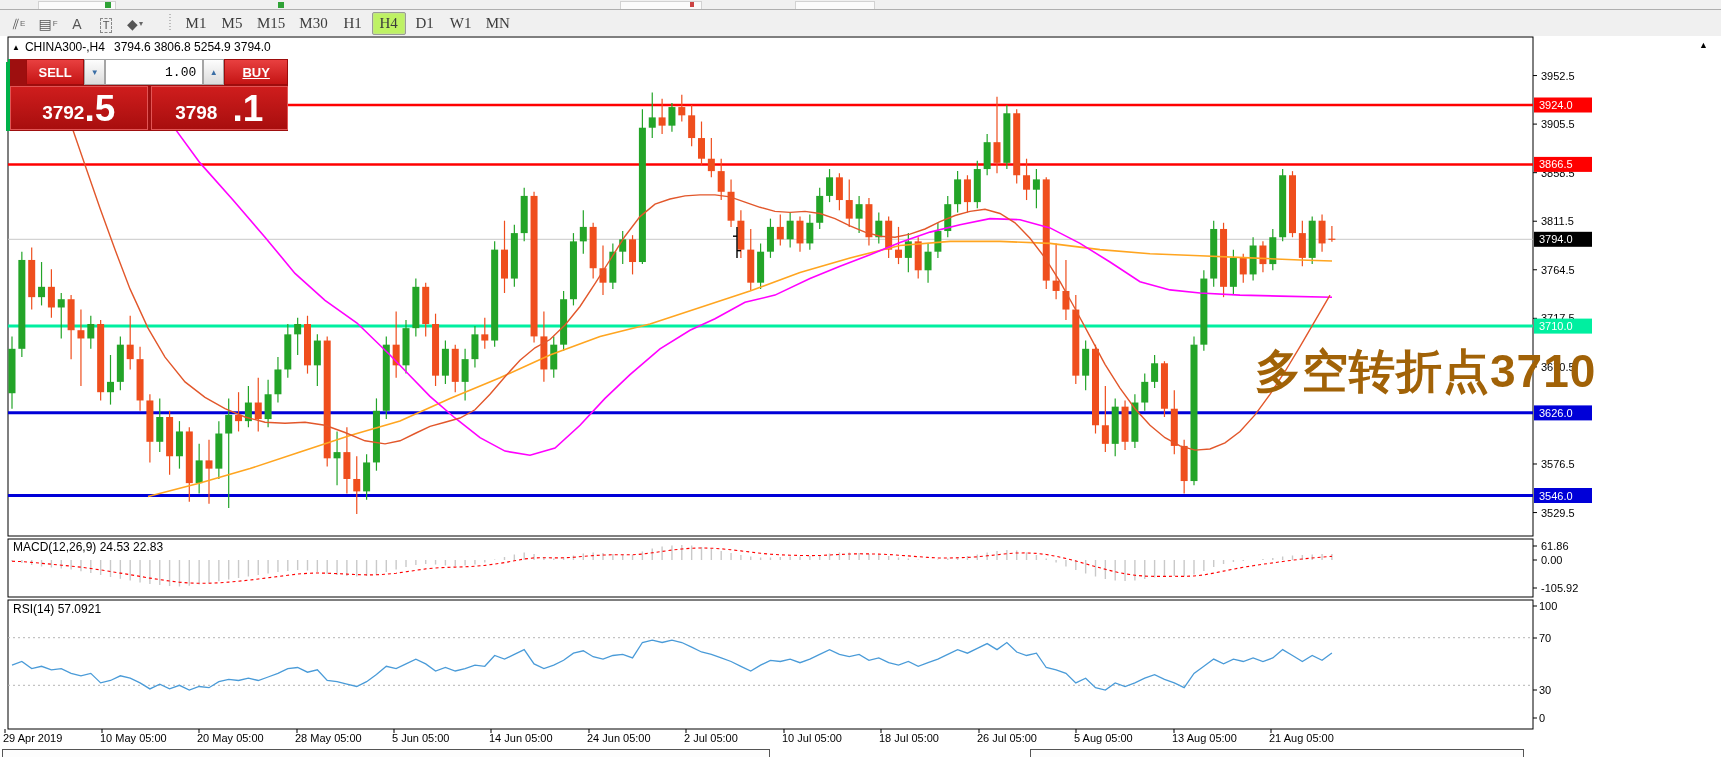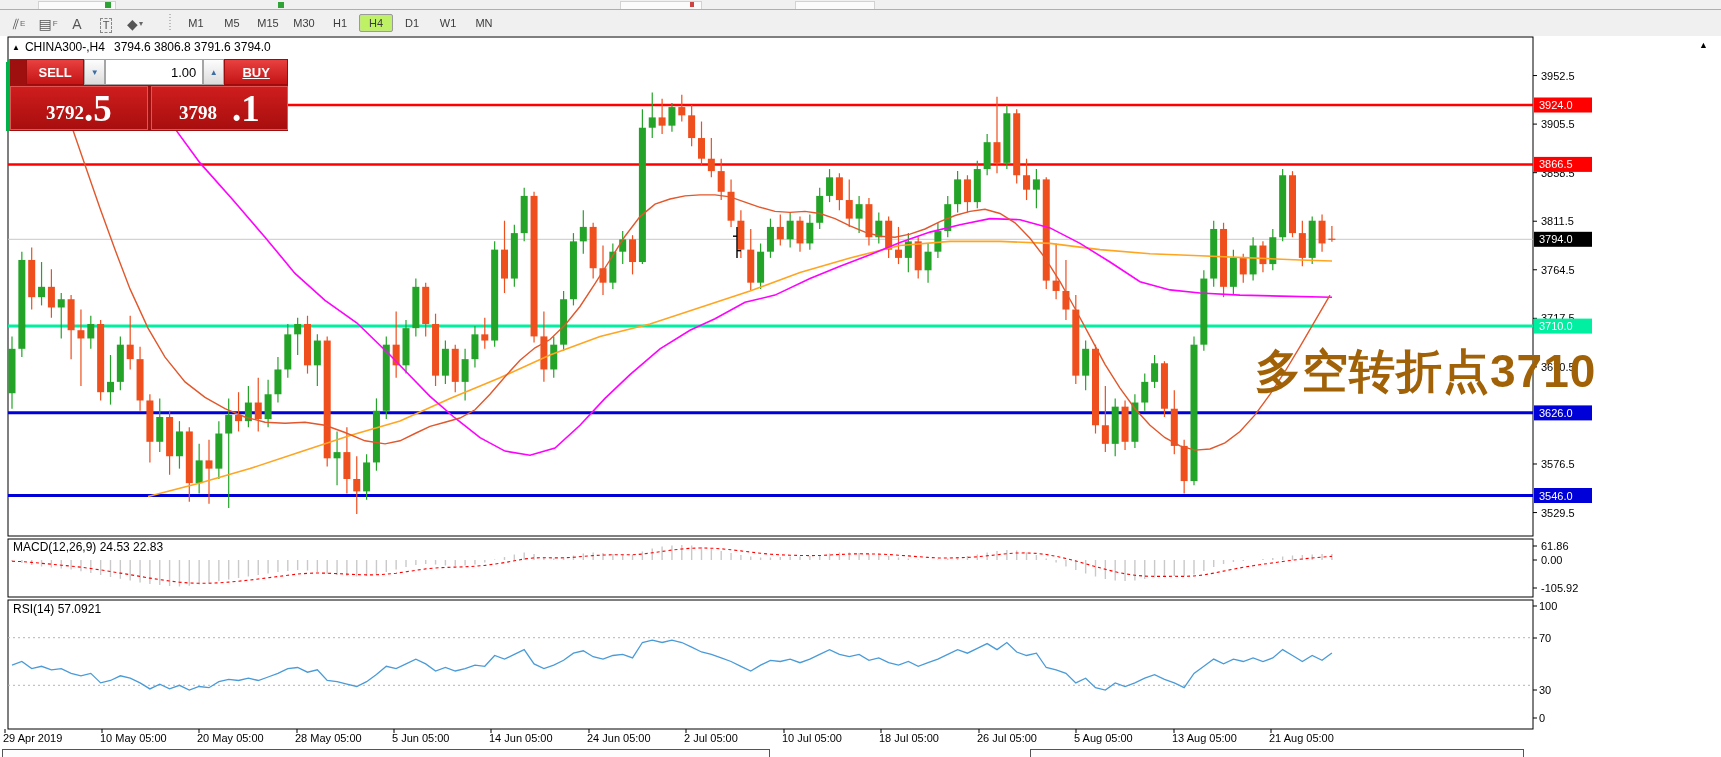--- a/index.html
+++ b/index.html
@@ -16,44 +16,44 @@
   .icon-group{display:flex;align-items:center;margin-left:6px;}
   .tool-icon{width:26px;height:20px;margin-right:3px;display:flex;align-items:flex-end;justify-content:center;
              color:#555;font-size:13px;line-height:18px;cursor:default;}
   .tool-icon .glyph{font-size:14px;}
   .tool-icon .subl{font-size:8px;color:#666;margin-left:1px;}
   .tool-icon.boxed .glyph{border:1px dashed #888;padding:0 2px;font-size:11px;line-height:13px;}
   .tb-sep{width:6px;height:18px;margin:0 8px 0 18px;
           background:repeating-linear-gradient(to bottom,#bbb 0 1px,transparent 1px 3px);
           width:2px;}
   .tf-group{display:flex;align-items:center;}
-  .tf-btn{min-width:22px;padding:2px 5px;margin-right:2px;font-size:11px;color:#3c3c3c;
-          text-align:center;border:1px solid transparent;border-radius:2px;cursor:default;}
+  .tf-btn{min-width:22px;padding:2px 5px;margin-right:2px;font-size:15px;color:#3c3c3c;
+          text-align:center;border:1px solid transparent;border-radius:2px;cursor:default;font-family:Liberation Serif, serif;}
   .tf-btn.active{background:#bef264;border:1px solid #9a9a9a;box-shadow:inset 0 0 2px #ccc;}
   
   #chart-svg{position:absolute;left:0;top:0;z-index:1;}
   .chart-title{position:absolute;left:12px;top:40px;z-index:3;font-size:12px;color:#000;
                display:flex;align-items:center;white-space:pre;}
   .chart-title .tri{font-size:8px;margin-right:5px;}
   .chart-title .ohlc{margin-left:9px;}
   
   .quote-panel{position:absolute;left:8px;top:59px;width:278px;height:72px;z-index:5;
                background:#9e0f0f;border-left:2px solid #00b14a;}
   .qp-row1{display:flex;height:26px;}
   .qp-btn{background:linear-gradient(#e84040,#c41414);color:#fff;font-weight:bold;font-size:13px;
           display:flex;align-items:center;justify-content:center;border:1px solid #9d0c0c;}
   .qp-sell{width:62px;margin-left:16px;}
   .qp-buy{width:68px;text-decoration:underline;}
   .qp-spin{width:21px;background:linear-gradient(#fdfdfd,#dcdcdc);border:1px solid #a5a5a5;
            color:#3a6ea5;font-size:8px;display:flex;align-items:center;justify-content:center;}
   .qp-vol{width:84px;border:1px solid #a5a5a5;background:#fff;font-size:13px;text-align:right;
-          padding:0 6px;font-family:Liberation Sans, sans-serif;}
+          padding:0 6px;font-family:Liberation Mono, monospace;}
   .qp-row2{display:flex;height:44px;margin-top:1px;}
   .qp-price{flex:1;background:linear-gradient(#cf1d1d,#a80e0e);border:1px solid #e25555;
-            color:#fff;display:flex;align-items:flex-end;justify-content:center;padding-bottom:3px;font-family:Liberation Serif, serif;}
+            color:#fff;display:flex;align-items:flex-end;justify-content:center;padding-bottom:3px;}
   .qp-price + .qp-price{margin-left:3px;gap:15px;}
   .qp-int{font-size:19px;font-weight:bold;line-height:26px;}
   .qp-frac{font-size:37px;font-weight:bold;line-height:34px;}
   
   .annotation{position:absolute;left:1255px;top:341px;z-index:4;font-size:46px;font-weight:bold;
               letter-spacing:1px;white-space:nowrap;}
   .axis-arrow{position:absolute;left:1699px;top:40px;z-index:3;font-size:9px;color:#000;}
 </style>
 </head>
 <body>
@@ -627,21 +627,21 @@
     <line x1="7" y1="62" x2="7" y2="131" stroke="#00b14a" stroke-width="2"></line>
     <g>
       <rect x="2.5" y="749.5" width="767" height="12" fill="#fdfdfd" stroke="#555"></rect>
       <rect x="1030.5" y="749.5" width="493" height="12" fill="#fdfdfd" stroke="#555"></rect>
     </g>
   </svg>
 
 <div class="chart-title">
   <span class="tri">▲</span>
   <span>CHINA300-,H4</span>
-  <span class="ohlc">3794.6 3806.8 3791.6 3794.0</span>
+  <span class="ohlc">3794.6 3806.8 5254.9 3794.0</span>
 </div>
 
 <div class="quote-panel">
   <div class="qp-row1">
     <div class="qp-btn qp-sell">SELL</div>
     <div class="qp-spin">
         <span>▼</span>
       </div>
     <input class="qp-vol" value="1.00" style="">
     <div class="qp-spin">

